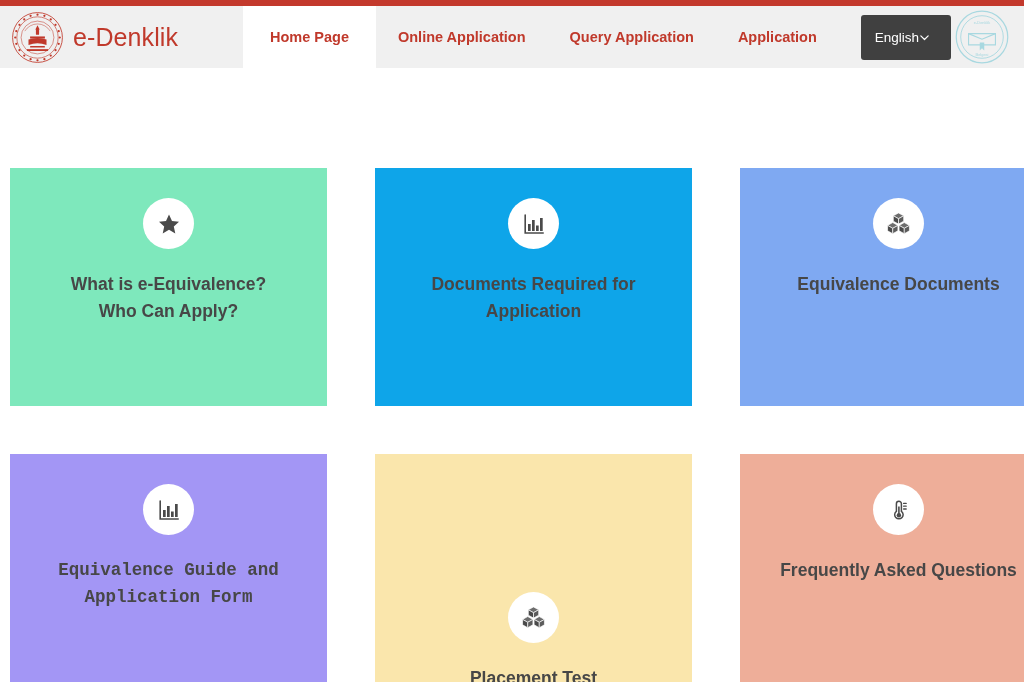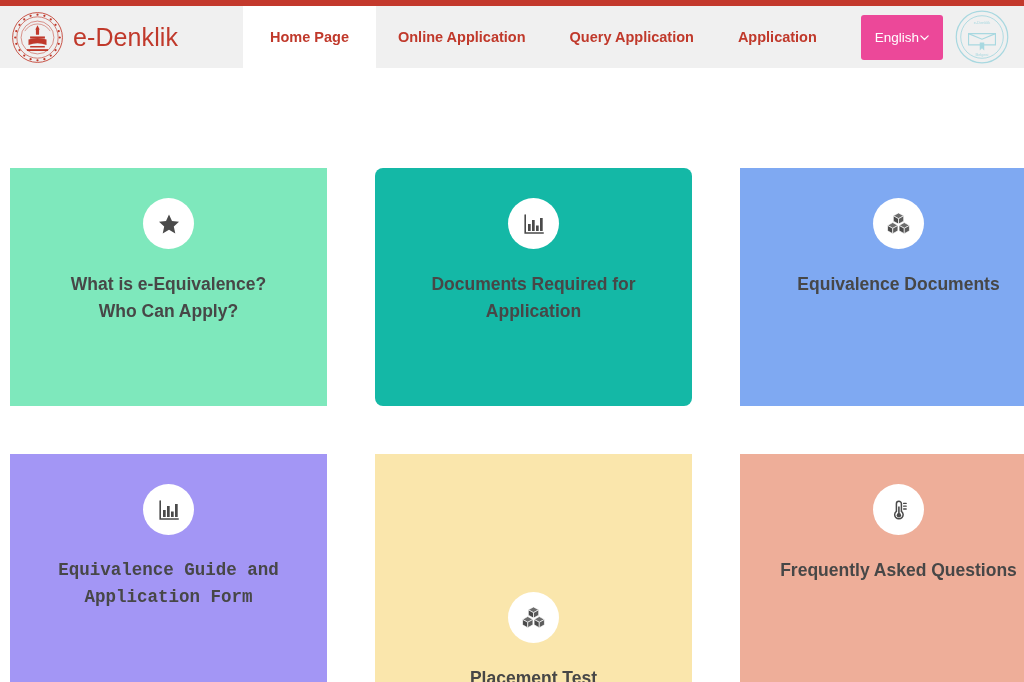--- a/index.html
+++ b/index.html
@@ -77,23 +77,23 @@
   }
 
   .nav-item.active {
     background: #ffffff;
     padding: 0 27px;
   }
 
   .lang-select {
     align-self: center;
     margin-left: 22px;
-    width: 82px;
+    width: 90px;
     height: 45px;
-    background: #ec4899;
+    background: #404040;
     border-radius: 3px;
     display: flex;
     align-items: center;
     justify-content: flex-start;
     padding: 0 11px 0 14px;
     cursor: pointer;
     flex: 0 0 auto;
   }
 
   .lang-label {
@@ -265,21 +265,21 @@
   <div class="card" style="background: rgb(126, 232, 188);">
     <span class="card-icon-circle">
       <svg class="icon-glyph" viewBox="0 0 24 24" width="24" height="24" aria-hidden="true">
         <path d="M12 2.6 L15 9.1 L22 9.8 L16.8 14.5 L18.3 21.4 L12 17.8 L5.7 21.4 L7.2 14.5 L2 9.8 L9 9.1 Z" fill="#4a4a4a"></path>
       </svg>
     </span>
     <div class="card-title">What is e-Equivalence?
 Who Can Apply?</div>
   </div>
 
-  <div class="card" style="background: #14b8a6; border-radius: 8px;">
+  <div class="card" style="background: #0ea5e9;">
     <span class="card-icon-circle">
       <svg class="icon-glyph" viewBox="0 0 24 24" width="24" height="24" aria-hidden="true">
         <path d="M3.2 3 v18 h18" fill="none" stroke="#4a4a4a" stroke-width="1.6" stroke-linecap="round"></path>
         <rect x="6" y="12" width="2.7" height="7" fill="#4a4a4a"></rect>
         <rect x="10" y="8" width="2.7" height="11" fill="#4a4a4a"></rect>
         <rect x="14" y="13.5" width="2.7" height="5.5" fill="#4a4a4a"></rect>
         <rect x="18" y="6" width="2.7" height="13" fill="#4a4a4a"></rect>
       </svg>
     </span>
     <div class="card-title">Documents Required for

